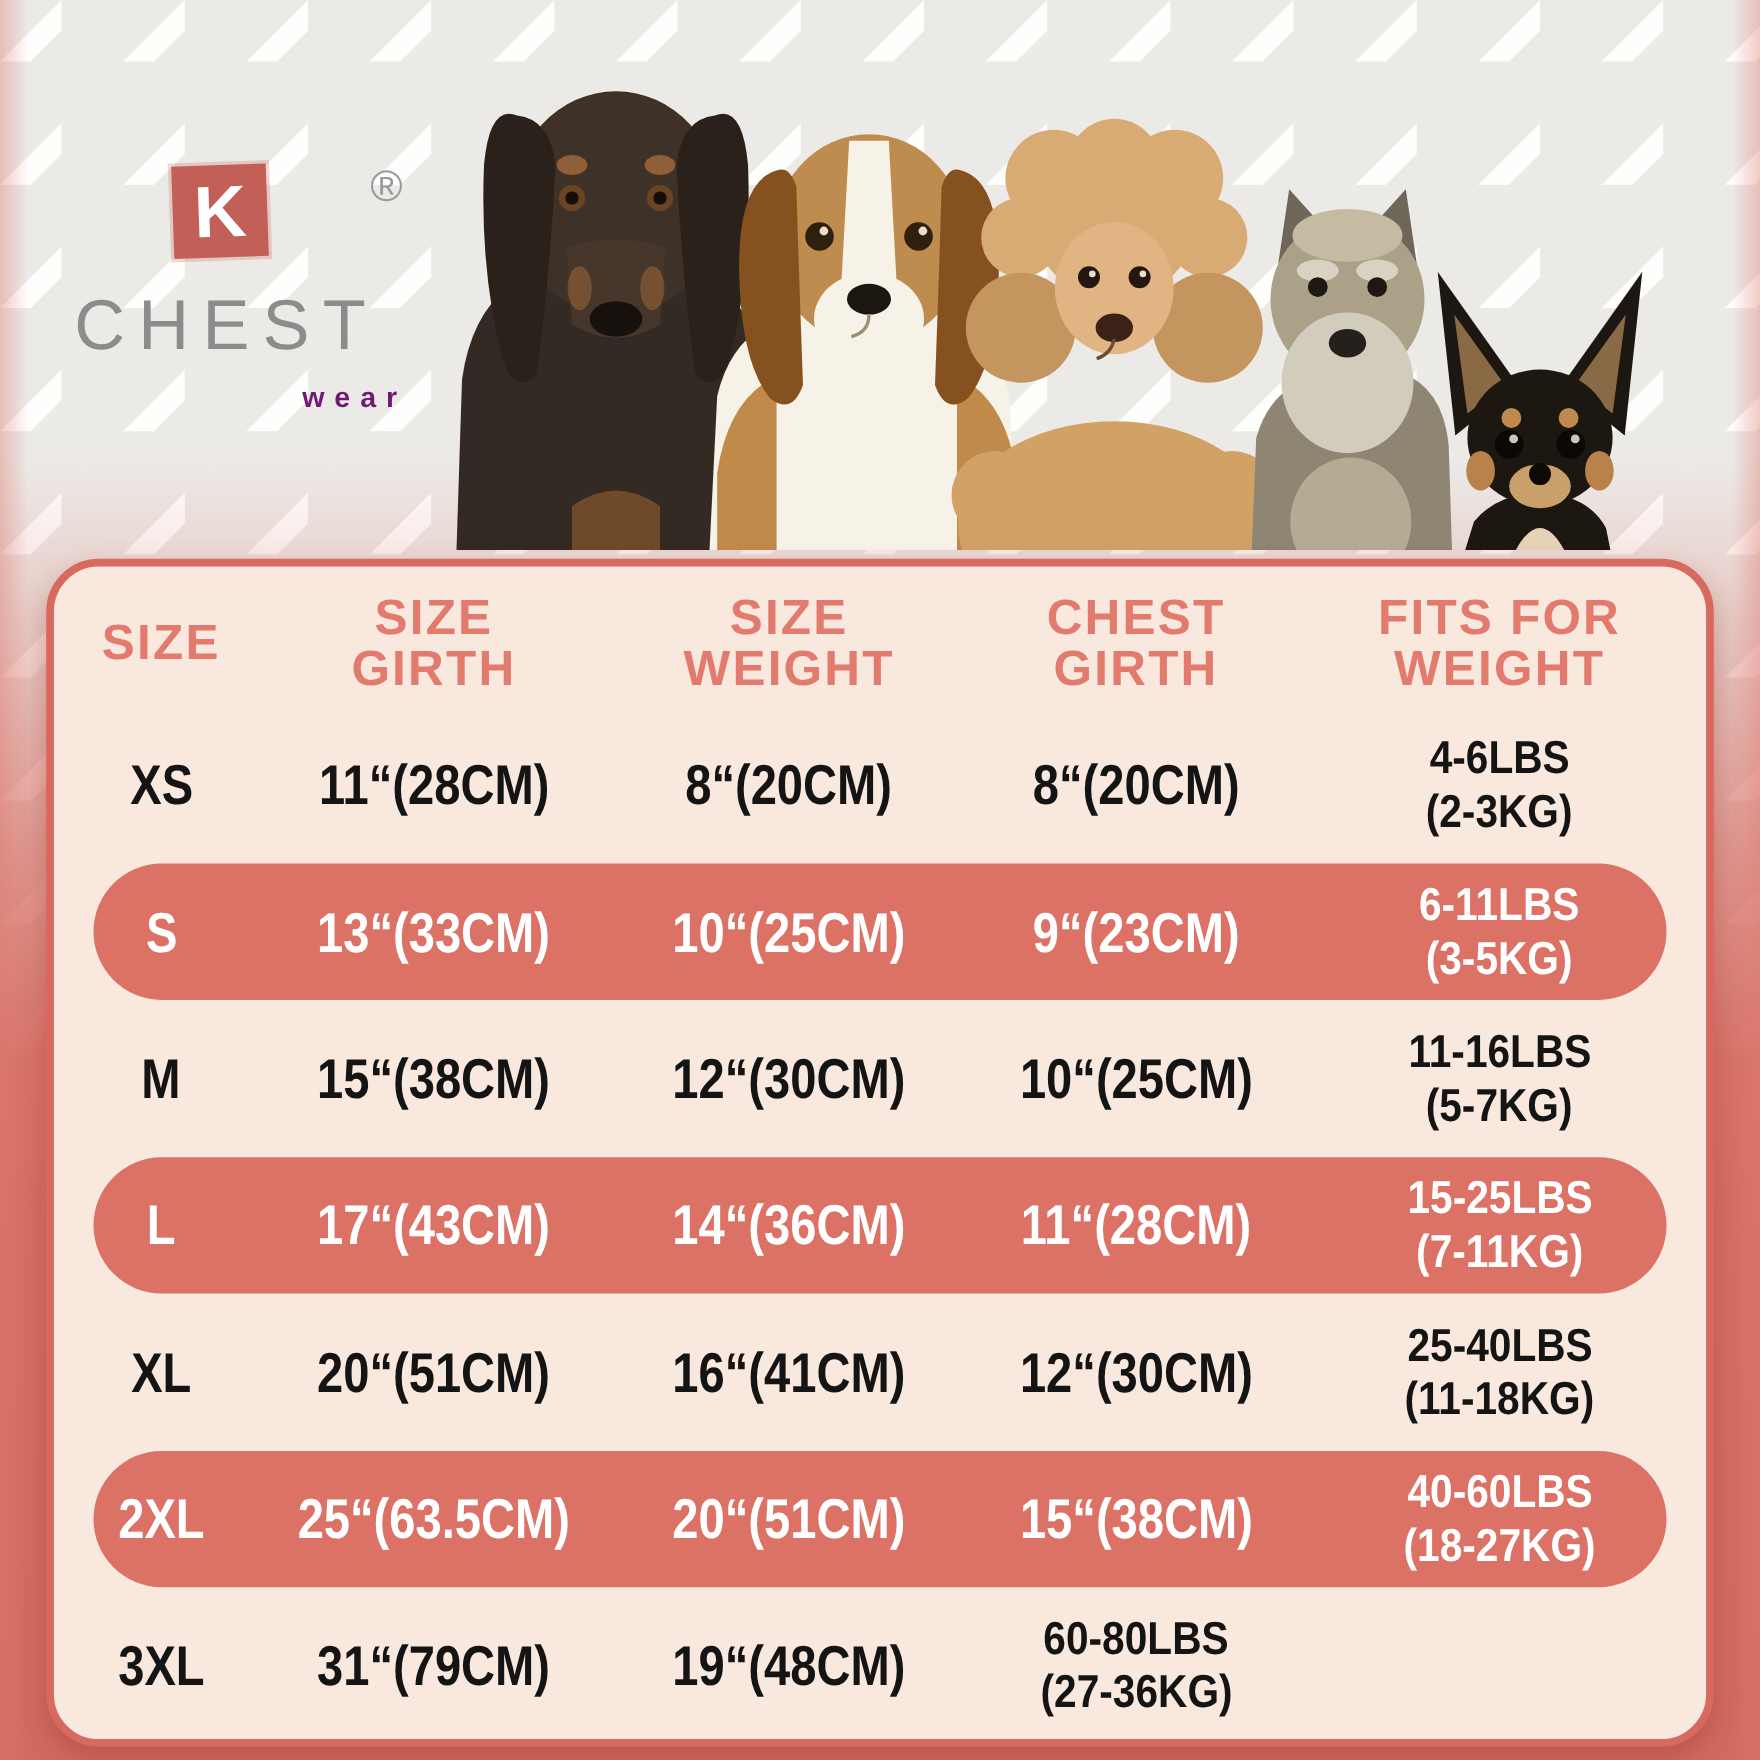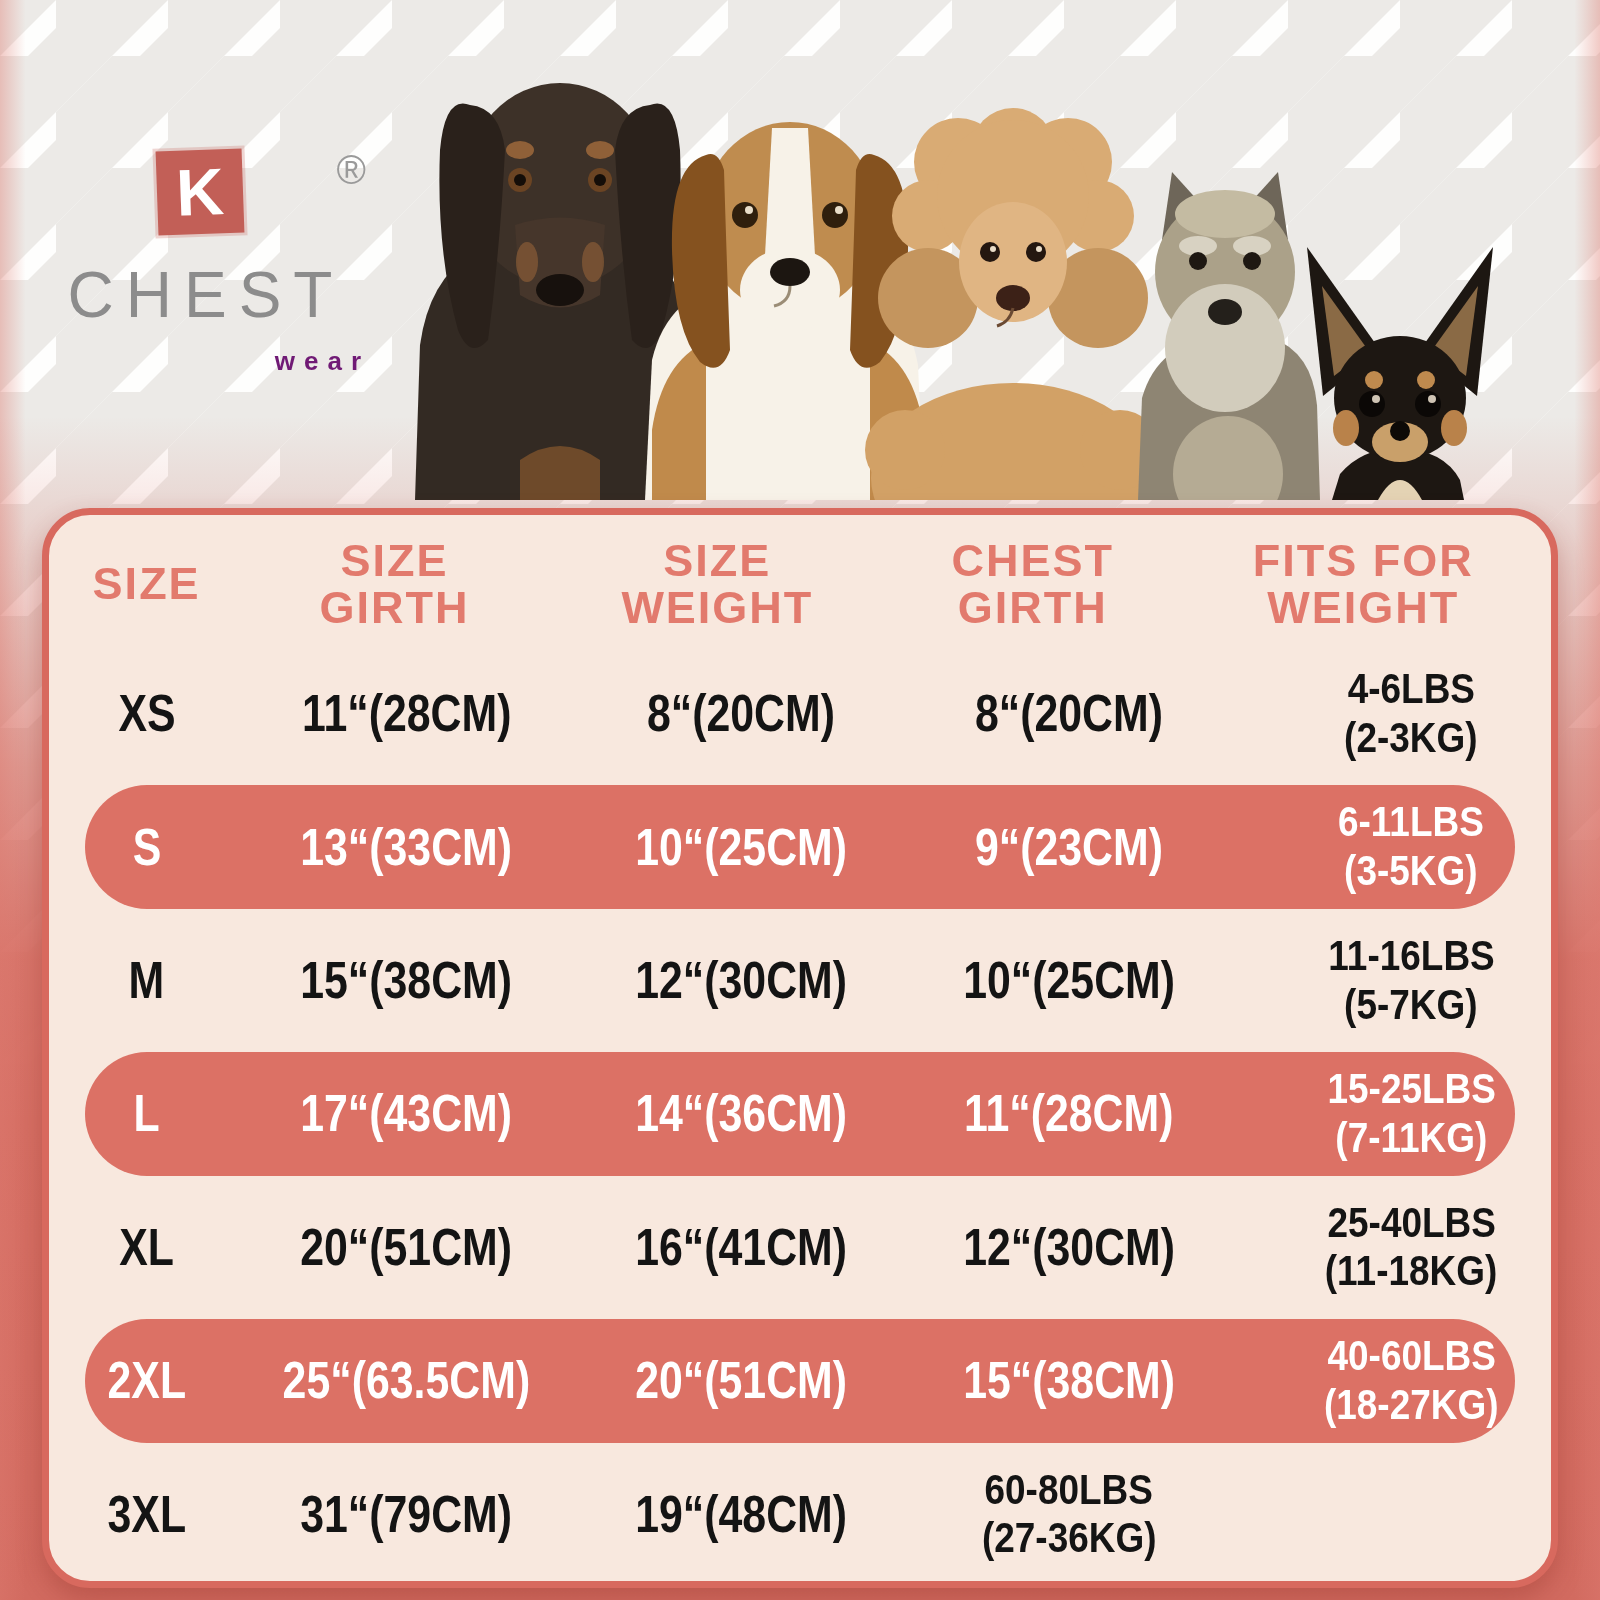--- a/index.html
+++ b/index.html
@@ -26,21 +26,21 @@
   .logo-name{margin-top:24px;font-size:64px;font-weight:400;color:#8c8c8c;letter-spacing:12px;text-indent:12px;white-space:nowrap;}
   .logo-tag{margin-top:14px;font-size:26px;font-weight:bold;color:#701a75;letter-spacing:9px;text-indent:9px;text-align:right;}
 
   
   .card{position:absolute;left:42px;top:508px;width:1516px;height:1080px;z-index:4;
     box-sizing:border-box;background:#f8e8de;border:7px solid #d8695e;border-radius:48px;
     box-shadow:0 12px 26px rgba(140,45,35,.32);
     display:flex;flex-direction:column;}
   .thead,.trow{display:grid;grid-template-columns:13% 20% 23% 19% 25%;align-items:center;}
   .thead{height:126px;flex:none;padding-top:6px;}
-  .trow{flex:1;position:relative;gap:12px;}
+  .trow{flex:1;position:relative;}
   .trow.hl::before{content:"";position:absolute;left:36px;right:36px;top:5px;bottom:5px;
     background:#dc7165;border-radius:70px;}
   .th{ text-align:center;color:#e27a6d;font-weight:bold;font-size:45px;line-height:1.05;letter-spacing:2px;}
   .th span{display:block;}
   .th span:empty{display:none;}
   .td{position:relative;display:flex;flex-direction:column;align-items:center;justify-content:center;
     color:#141414;font-weight:bold;}
   .trow.hl .td{color:#ffffff;}
   .cond{display:inline-block;transform:scaleX(.84);white-space:nowrap;font-size:51px;}
   .td.weight .cond{font-size:42px;line-height:1.16;transform:scaleX(.88);}

